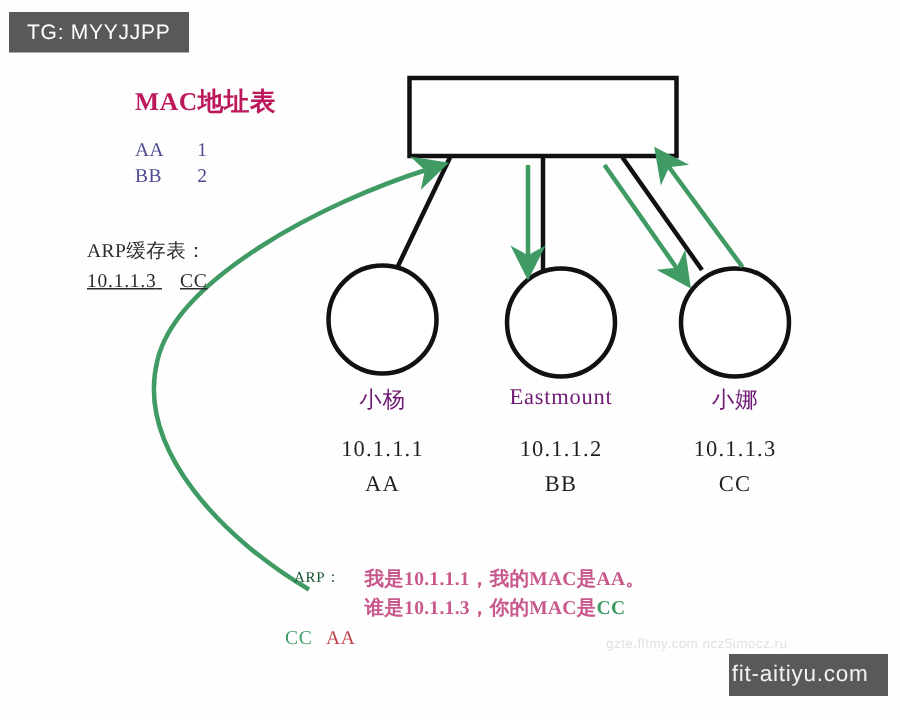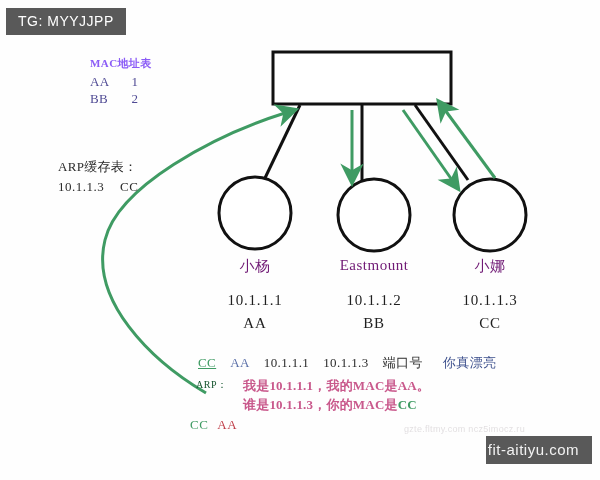--- a/index.html
+++ b/index.html
@@ -61,25 +61,25 @@
     width: 600px;
     height: 480px;
   }
 
   
   .txt { position: absolute; white-space: nowrap; }
 
   
   #mac-table { left: 90px; top: 56px; }
   #mac-table .mt-title {
-    color: #8b5cf6;
-    font-size: 11px;
+    color: #be185d;
+    font-size: 17px;
     font-weight: bold;
     letter-spacing: 0.4px;
-    margin-bottom: 2px;
+    margin-bottom: 12px;
   }
   #mac-table .mt-row {
     color: #4f4a94;
     font-size: 13px;
     letter-spacing: 0.3px;
     line-height: 17px;
   }
   #mac-table .mt-mac { display: inline-block; width: 38px; }
 
   
@@ -87,20 +87,21 @@
   #arp-cache .ac-title {
     color: #2b2b2b;
     font-size: 13px;
     letter-spacing: 0.3px;
     margin-bottom: 3px;
   }
   #arp-cache .ac-row {
     color: #2b2b2b;
     font-size: 13px;
     letter-spacing: 0.5px;
+    text-decoration: underline;
   }
   #arp-cache .ac-mac { margin-left: 12px; }
 
   
   .host-name {
     position: absolute;
     font-size: 15px;
     color: #701a75;
     text-align: center;
     width: 130px;
@@ -234,23 +235,20 @@
   <div class="host-name" style="left:425px; top:257px;">小娜</div>
 
   <div class="host-ip" style="left:190px; top:292px;">10.1.1.1</div>
   <div class="host-ip" style="left:309px; top:292px;">10.1.1.2</div>
   <div class="host-ip" style="left:425px; top:292px;">10.1.1.3</div>
 
   <div class="host-mac" style="left:190px; top:315px;">AA</div>
   <div class="host-mac" style="left:309px; top:315px;">BB</div>
   <div class="host-mac" style="left:425px; top:315px;">CC</div>
 
-  <div class="txt" id="frame-line">
-    <span class="f-cc">CC</span><span class="f-aa">AA</span><span class="f-ip">10.1.1.1</span><span class="f-ip">10.1.1.3</span><span class="f-port">端口号</span><span class="f-msg">你真漂亮</span>
-  </div>
 
   <div class="txt" id="arp-label">ARP：</div>
   <div class="txt" id="arp-msg-1">我是10.1.1.1，我的MAC是AA。</div>
   <div class="txt" id="arp-msg-2">
     <span>谁是10.1.1.3，你的MAC是</span><span class="ans-cc">CC</span>
   </div>
 
   <div class="txt" id="result-line">
     <span class="r-cc">CC</span><span class="r-aa">AA</span>
   </div>

